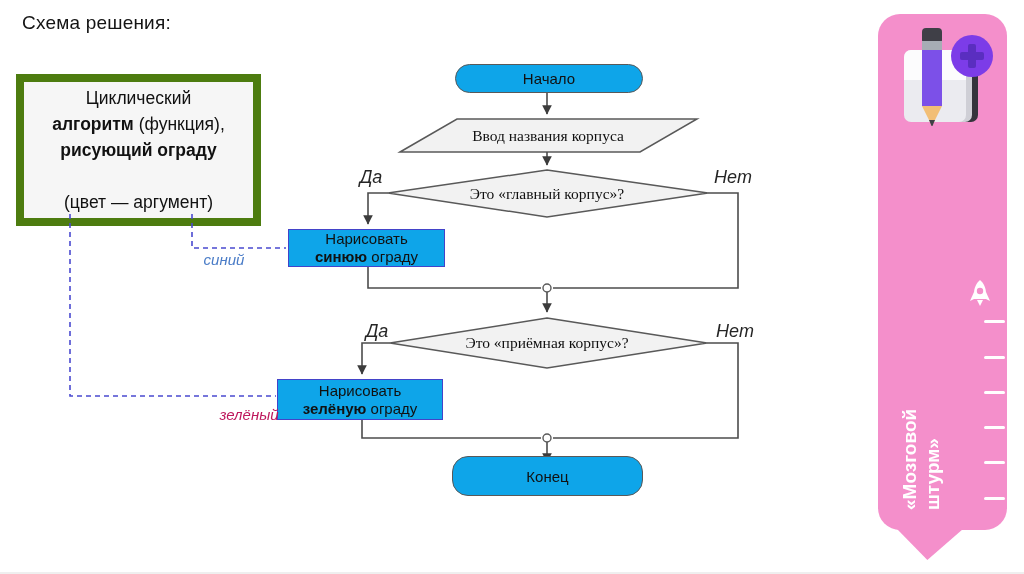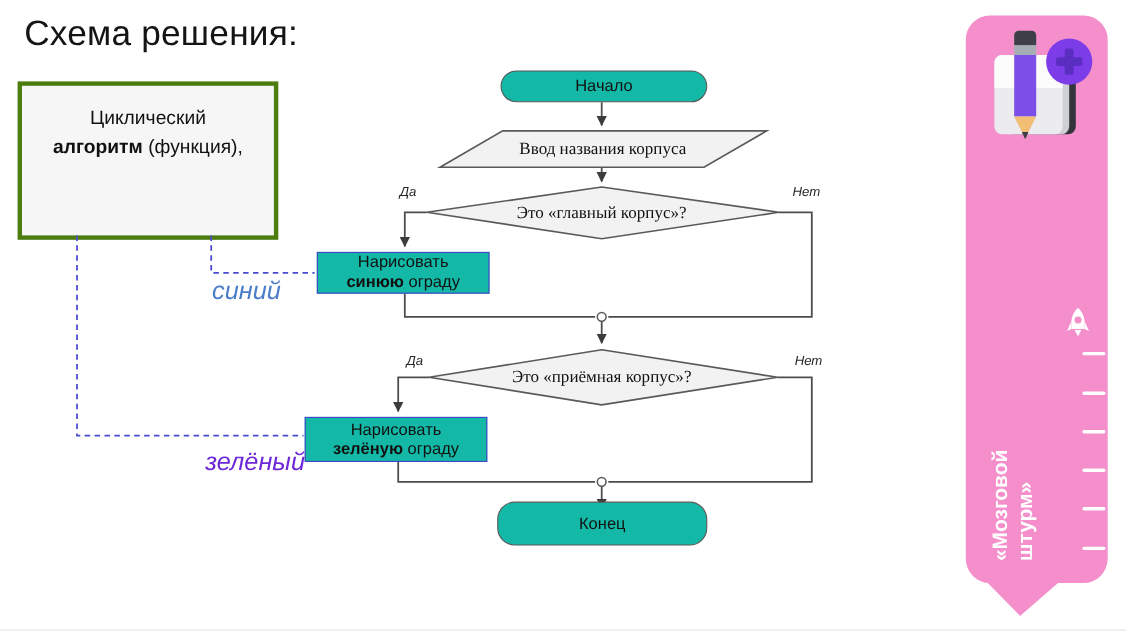--- a/index.html
+++ b/index.html
@@ -3,52 +3,52 @@
 <meta charset="utf-8">
 <style>
   html,body{margin:0;padding:0;}
   body{
     width:1024px;height:574px;position:relative;overflow:hidden;
     background:#ffffff;font-family:"Liberation Sans",sans-serif;color:#1a1a1a;
     border-bottom:2px solid #efefef;box-sizing:border-box;
   }
   .abs{position:absolute;}
   
-  #page-title{left:22px;top:12px;font-size:32px;font-weight:500;color:#141414;letter-spacing:.2px;}
+  #page-title{left:22px;top:12px;font-size:19px;font-weight:500;color:#141414;letter-spacing:.2px;}
   
   #note-box{
     left:16px;top:74px;width:225px;height:132px;
-    background:#f6f6f6;border:4px solid #4d7c0f;
+    background:#f6f6f6;border:8px solid #4d7c0f;
     display:flex;align-items:center;justify-content:center;text-align:center;
     font-size:17.5px;line-height:26px;color:#111;padding:2px;
   }
   
   #connectors{left:0;top:0;width:1024px;height:574px;z-index:1;}
   
   .shape{z-index:2;display:flex;align-items:center;justify-content:center;
-    text-align:center;font-size:15px;color:#111;background:#14b8a6;box-sizing:border-box;}
+    text-align:center;font-size:15px;color:#111;background:#0ea5e9;box-sizing:border-box;}
   .oval{border:1.5px solid #595959;border-radius:16px;}
   #start-oval{left:455px;top:64px;width:188px;height:29px;}
   #end-oval{left:452px;top:456px;width:191px;height:40px;}
   .overlay-text{z-index:2;display:flex;align-items:center;justify-content:center;
     text-align:center;font-size:15.5px;color:#111;font-family:Liberation Serif, serif;}
   #input-text{left:420px;top:119px;width:256px;height:33px;}
   #decision1-text{left:407px;top:170px;width:280px;height:47px;}
   #decision2-text{left:407px;top:318px;width:280px;height:50px;}
   .process{border:1.6px solid #4343c9;flex-direction:column;line-height:18px;}
   #process1{left:288px;top:229px;width:157px;height:38px;}
   #process2{left:277px;top:379px;width:166px;height:41px;}
-  .branch-label{z-index:3;font-style:italic;font-size:12px;color:#262626;text-align:center;}
+  .branch-label{z-index:3;font-style:italic;font-size:18px;color:#262626;text-align:center;}
   #yes1{left:350px;top:167px;width:42px;}
   #no1{left:712px;top:167px;width:42px;}
   #yes2{left:356px;top:321px;width:42px;}
   #no2{left:714px;top:321px;width:42px;}
-  .color-label{z-index:3;font-style:italic;font-size:23px;text-align:center;}
+  .color-label{z-index:3;font-style:italic;font-size:15px;text-align:center;}
   #label-blue{left:186px;top:251px;width:76px;color:#4a7cc7;}
-  #label-green{left:182px;top:406px;width:100px;color:#6d28d9;}
+  #label-green{left:199px;top:406px;width:100px;color:#be185d;}
   
   #sidebar{left:878px;top:14px;width:129px;height:516px;background:#f48fcb;border-radius:22px;z-index:4;}
   #sidebar-tail{left:897px;top:529px;width:66px;height:31px;background:#f48fcb;
     clip-path:polygon(0 0,100% 0,46% 100%);z-index:4;}
   #sidebar-icon{left:898px;top:26px;z-index:5;}
   #rocket{left:969px;top:280px;z-index:5;}
   .tick{left:984px;width:21px;height:3px;background:#ffffff;border-radius:2px;z-index:5;}
   #sidebar-caption{
     left:842px;top:406px;width:160px;height:48px;z-index:5;
     transform:rotate(-90deg);transform-origin:center;
@@ -58,22 +58,23 @@
 </style>
 </head>
 <body>
 
 <div class="abs" id="page-title">Схема решения:</div>
 
 <div class="abs" id="note-box">
   <div>
     <span>Циклический</span><br>
     <span class="b">алгоритм</span><span> (функция),</span><br>
+    <span class="b">рисующий ограду</span><br>
     <br>
-    <br>
+    <span>(цвет — аргумент)</span>
   </div>
 </div>
 
 <svg class="abs" id="connectors" viewBox="0 0 1024 574" xmlns="http://www.w3.org/2000/svg">
   <defs>
     <marker id="arr" markerWidth="8" markerHeight="8" refX="5.5" refY="3" orient="auto">
       <path d="M0,0 L6,3 L0,6 Z" fill="#3c3c3c"></path>
     </marker>
   </defs>
 

